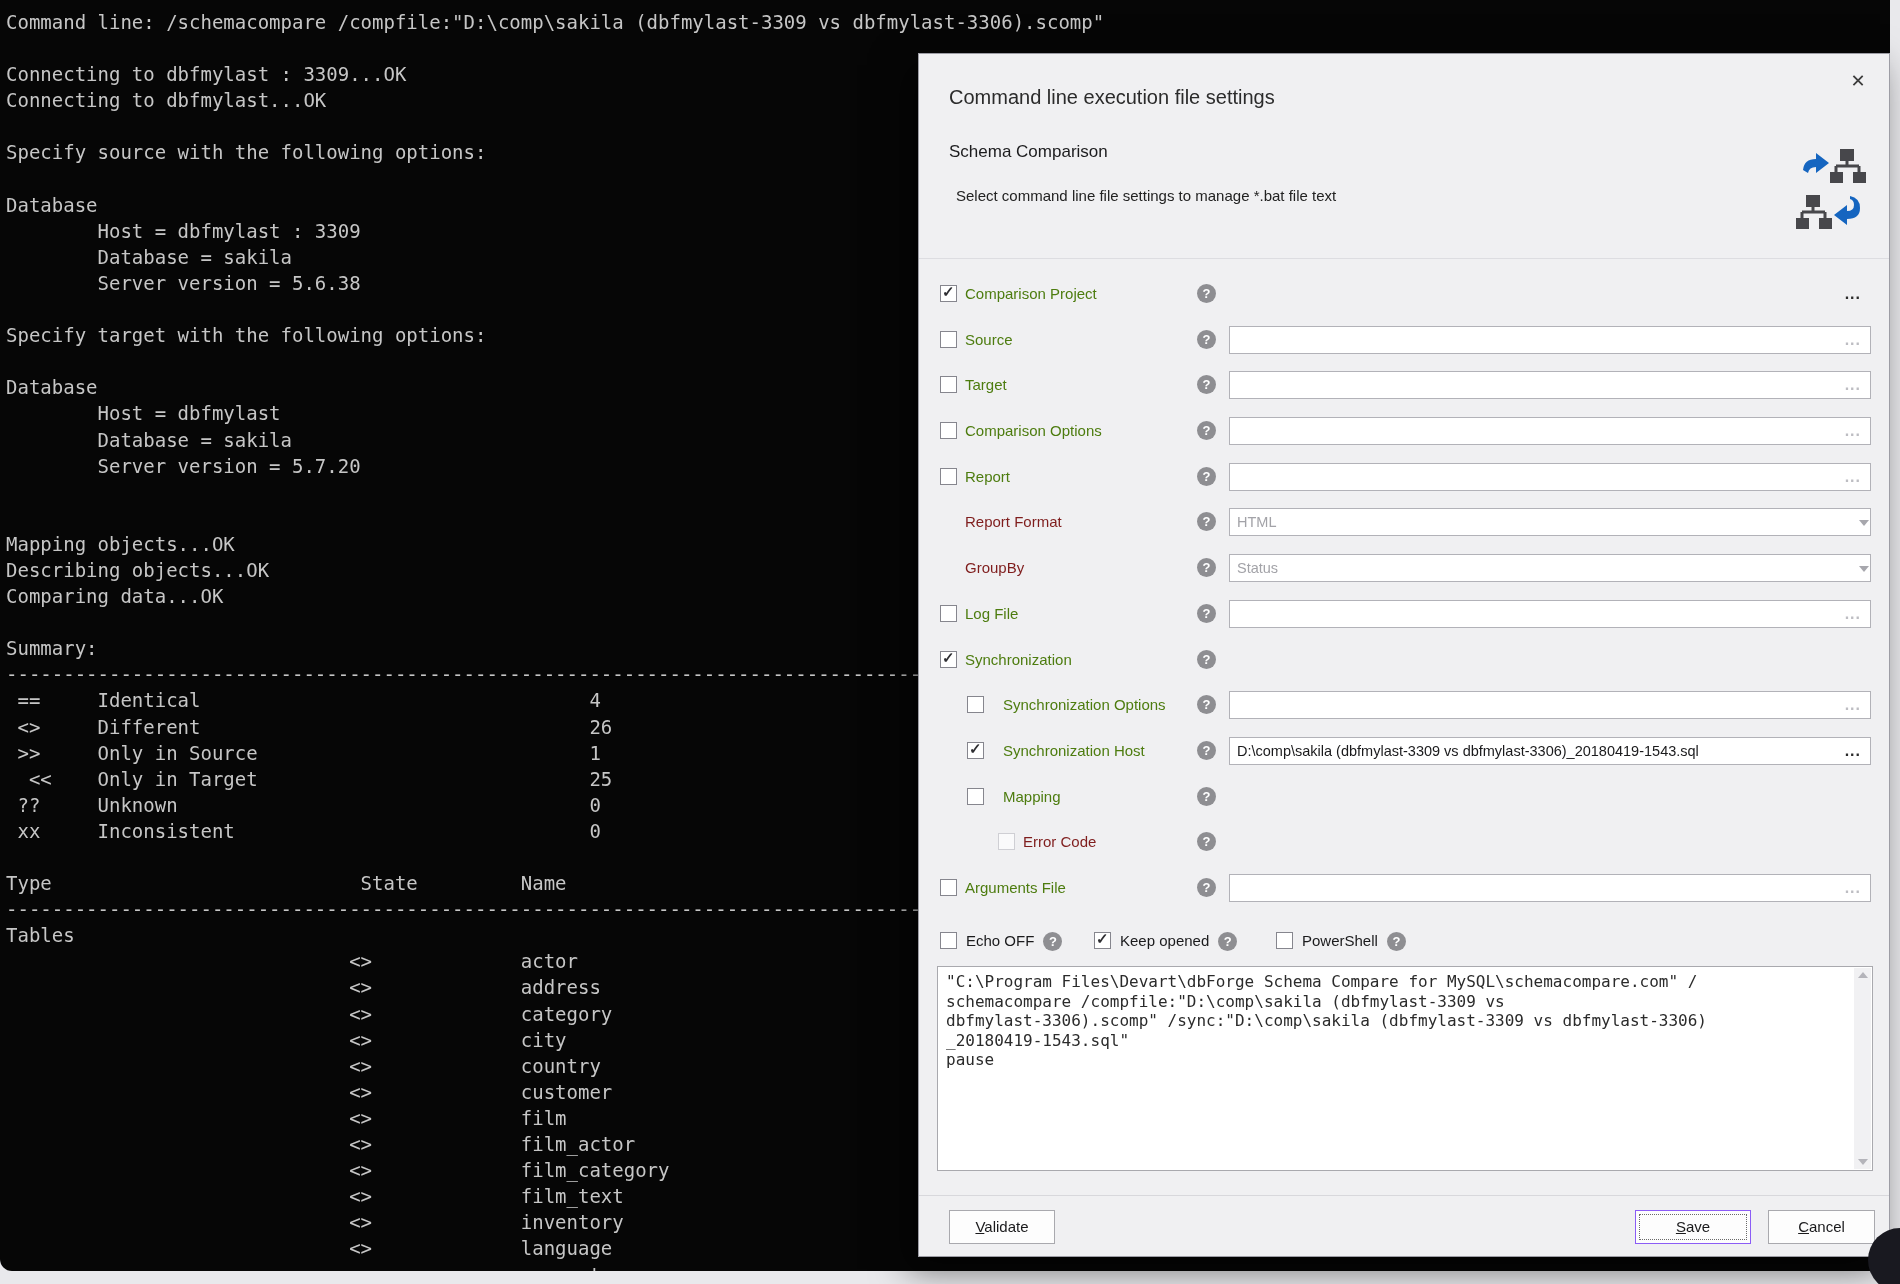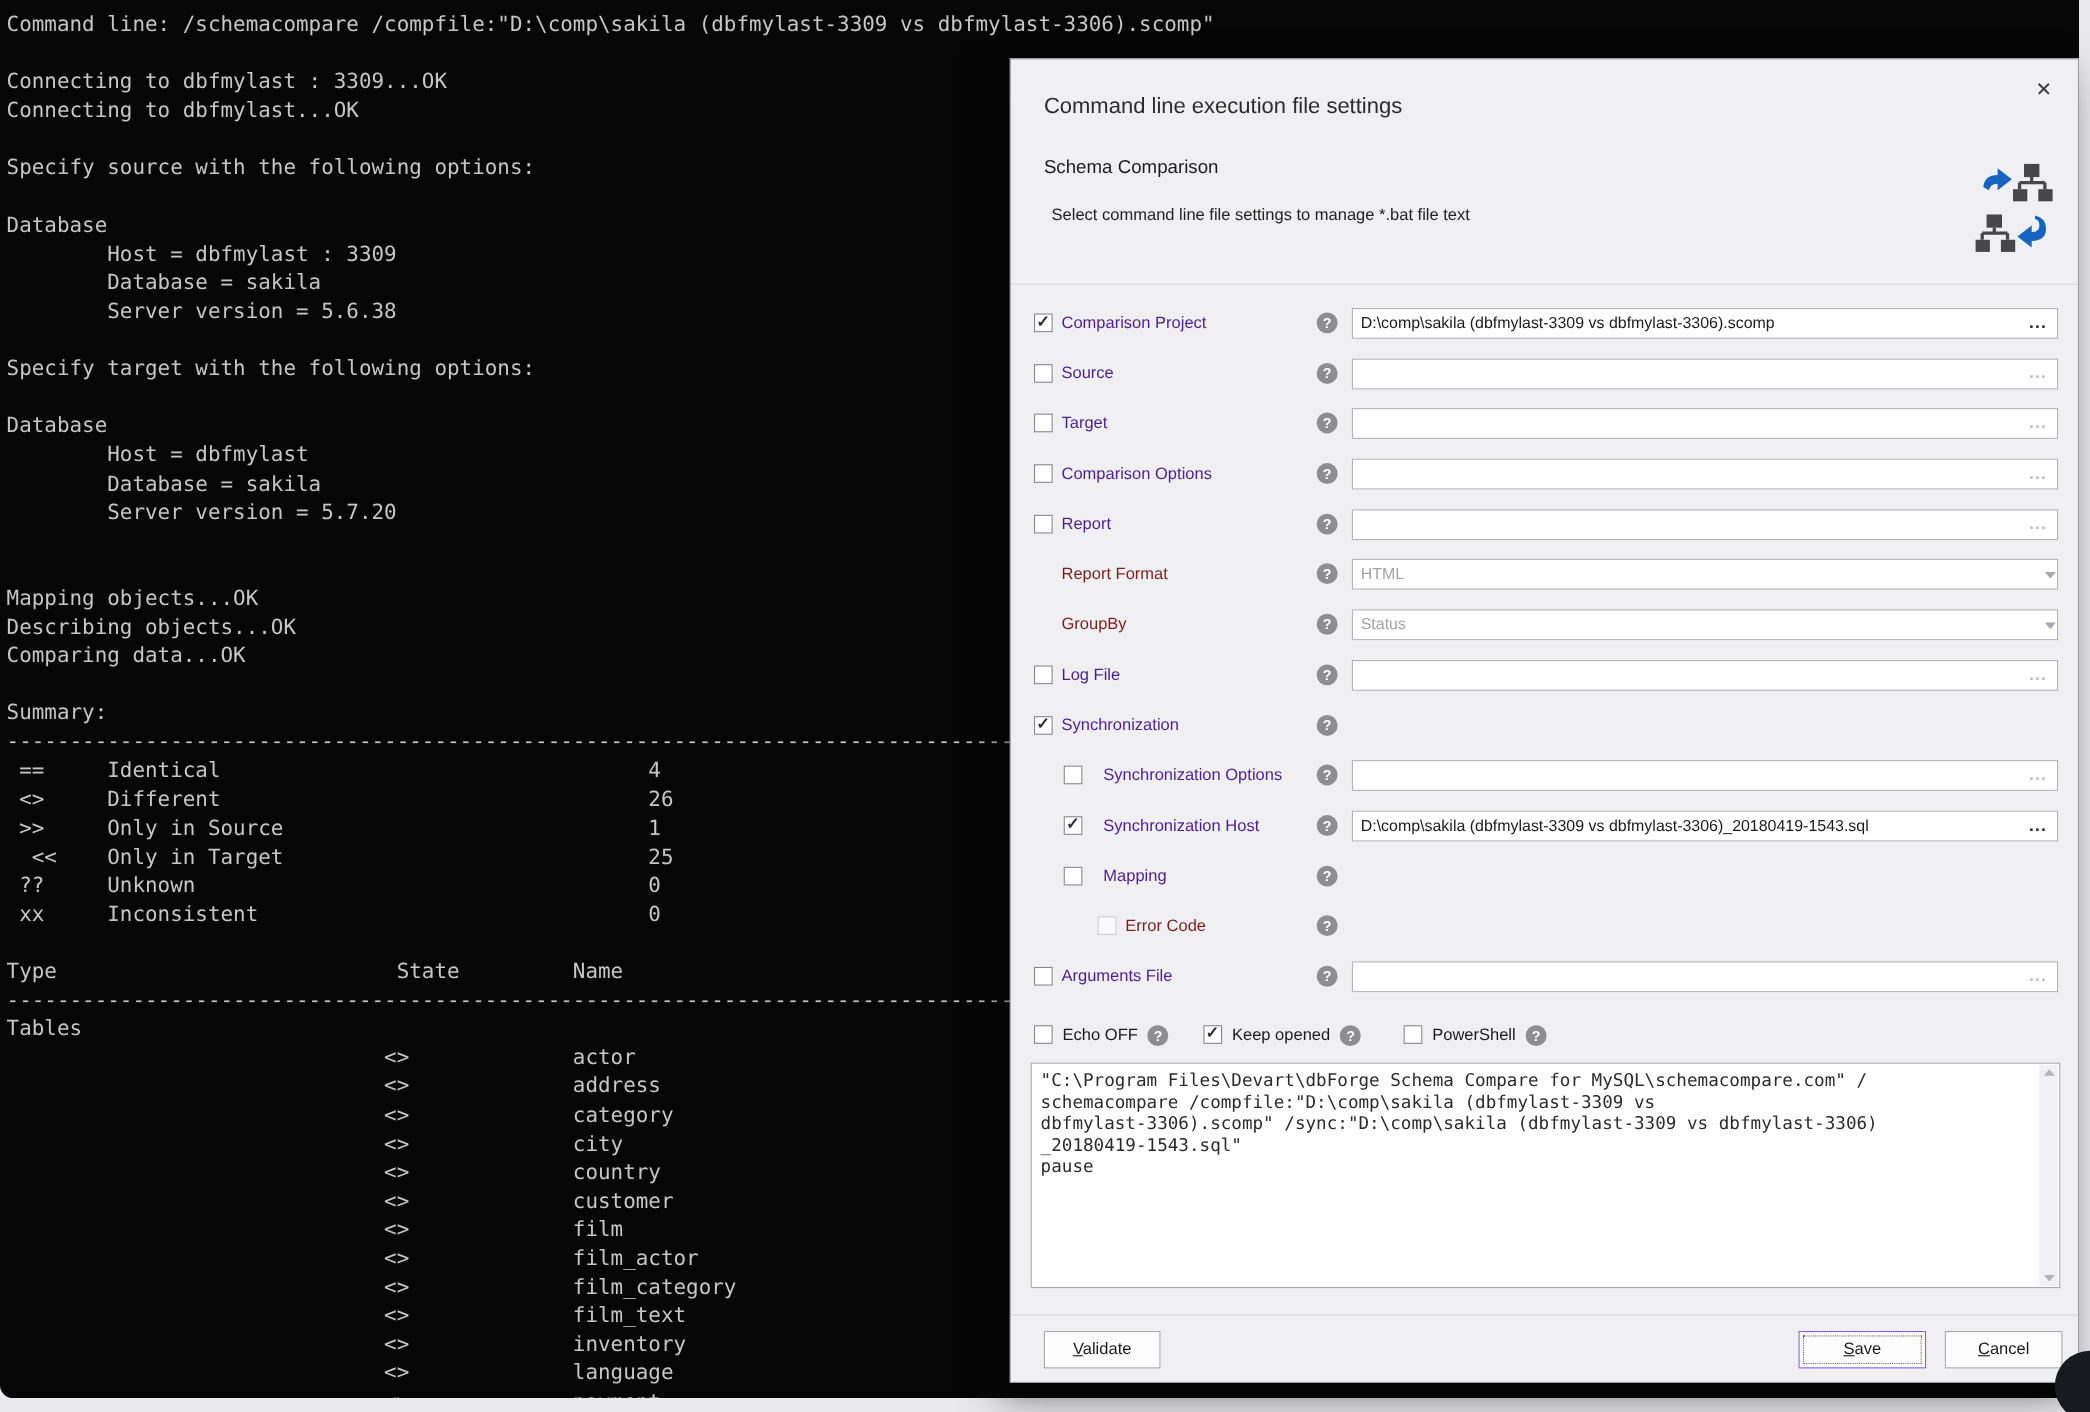--- a/index.html
+++ b/index.html
@@ -33,21 +33,21 @@
   
   .rows{position:absolute;left:0;top:217px;width:100%;}
   .row{position:relative;height:45.7px;}
   .cb{position:absolute;left:21px;top:14px;width:17px;height:17px;background:#fff;
     border:1px solid #86868e;box-sizing:border-box;}
   .row.ind1 .cb{left:48px;}
   .row.ind2 .cb{left:79px;}
   .cb.checked::after{content:"✓";position:absolute;left:1px;top:-3px;font-size:15px;
     font-weight:bold;color:#2e2e32;}
   .cb.disabled{border-color:#cfcfd4;background:#fafafb;}
-  .rlabel{position:absolute;left:46px;top:14px;font-size:15px;color:#4c1d95;white-space:nowrap;}
+  .rlabel{position:absolute;left:46px;top:14px;font-size:15px;color:#4d7c0f;white-space:nowrap;}
   .row.ind1 .rlabel{left:73px;margin-left:11px;}
   .row.ind2 .rlabel{left:104px;}
   .row.dis .rlabel{color:#7f1d1d;}
   .help{position:absolute;left:278px;top:13px;width:19px;height:19px;border-radius:50%;
     background:#8e8e92;color:#fff;font-size:13px;font-weight:bold;text-align:center;
     line-height:19px;}
   .fld{position:absolute;left:310px;top:9px;width:642px;height:28px;background:#fff;
     border:1px solid #b2b2b8;box-sizing:border-box;font-size:14.5px;color:#1a1a1c;
     line-height:26px;padding:0 30px 0 7px;white-space:nowrap;overflow:hidden;}
   .fld.sel{color:#a3a3a8;}
@@ -173,21 +173,20 @@
   </svg>
 
   <div class="hdr-divider"></div>
 
   <div class="rows">
 
     <div class="row">
       <span class="cb checked"></span>
       <span class="rlabel">Comparison Project</span>
       <span class="help">?</span>
-      <div class="fld">D:\comp\sakila (dbfmylast-3309 vs dbfmylast-3306).scomp</div>
       <span class="dots" style="top:11px;right:28px;">...</span>
     </div>
 
     <div class="row">
       <span class="cb"></span>
       <span class="rlabel">Source</span>
       <span class="help">?</span>
       <div class="fld"></div>
       <span class="dots grey" style="top:11px;right:28px;">...</span>
     </div>

